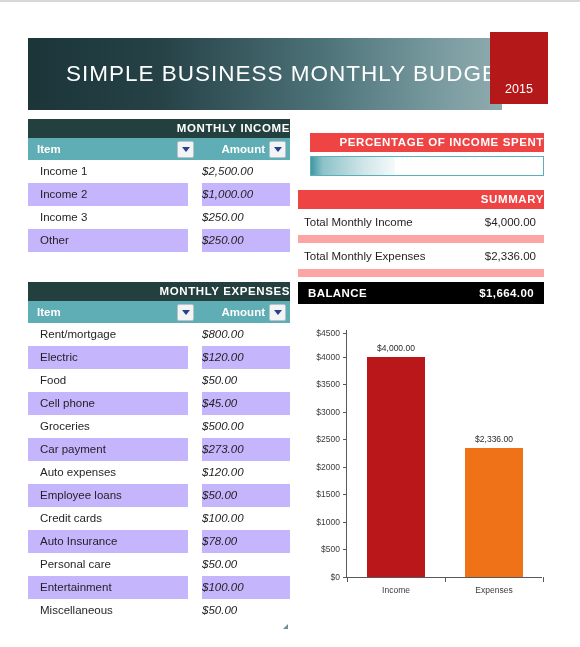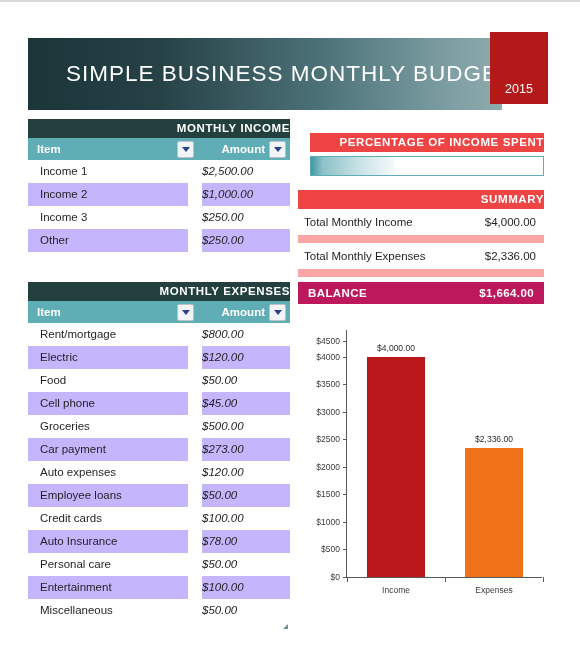--- a/index.html
+++ b/index.html
@@ -216,21 +216,21 @@
     padding: 0 8px 0 6px;
     box-sizing: border-box;
   }
 
   .balance-bar {
     position: absolute;
     left: 298px;
     top: 280px;
     width: 246px;
     height: 22px;
-    background: #be185d;
+    background: #000000;
     color: #ffffff;
     font-size: 11.5px;
     font-weight: bold;
     display: flex;
     align-items: center;
     justify-content: space-between;
     padding: 0 10px 0 10px;
     box-sizing: border-box;
     letter-spacing: 0.4px;
   }
@@ -448,21 +448,21 @@
   <div class="chart-plot" id="chart-plot">
       <div class="ytick" style="bottom: 0px;">$0</div>
       <div class="ytick" style="bottom: 27.5556px;">$500</div>
       <div class="ytick" style="bottom: 55.1111px;">$1000</div>
       <div class="ytick" style="bottom: 82.6667px;">$1500</div>
       <div class="ytick" style="bottom: 110.222px;">$2000</div>
       <div class="ytick" style="bottom: 137.778px;">$2500</div>
       <div class="ytick" style="bottom: 165.333px;">$3000</div>
       <div class="ytick" style="bottom: 192.889px;">$3500</div>
       <div class="ytick" style="bottom: 220.444px;">$4000</div>
-      <div class="ytick" style="bottom: 236px;">$4500</div>
+      <div class="ytick" style="bottom: 244px;">$4500</div>
       <div class="bar" style="width: 58px; height: 220.444px; left: 20px; background: rgb(185, 23, 25);">
         <div class="bar-label">$4,000.00</div>
         <div class="xlab">Income</div>
       </div>
       <div class="xsep" style="left: 0px;"></div>
       <div class="bar" style="width: 58px; height: 128.74px; left: 118px; background: rgb(239, 114, 25);">
         <div class="bar-label">$2,336.00</div>
         <div class="xlab">Expenses</div>
       </div>
       <div class="xsep" style="left: 98px;"></div>

